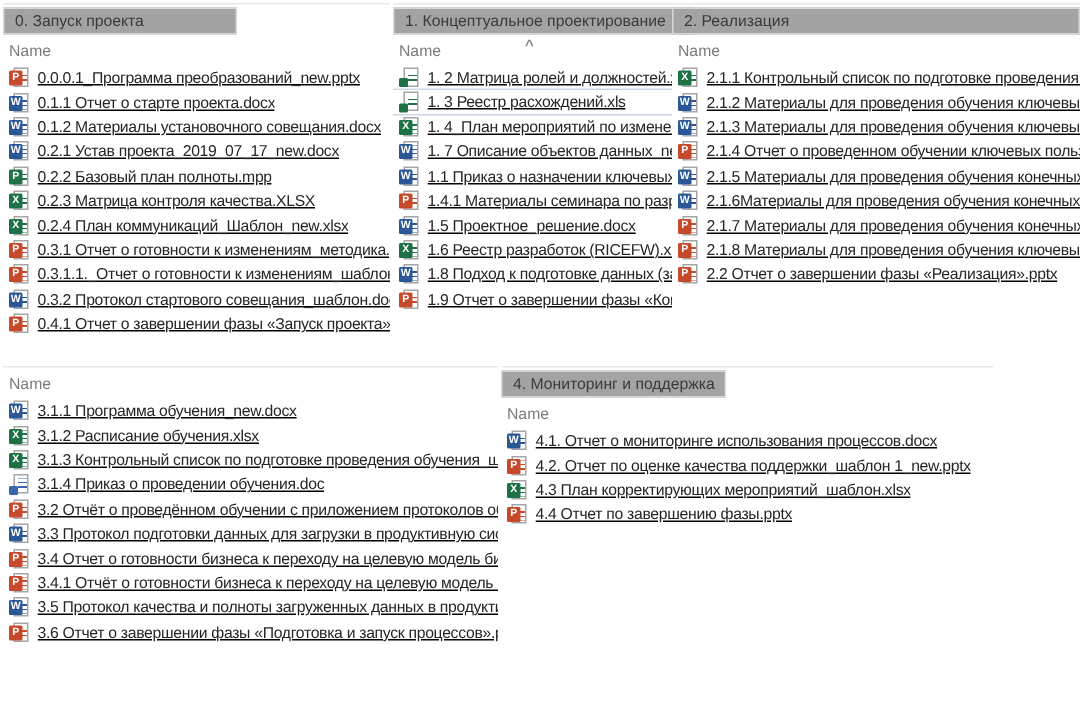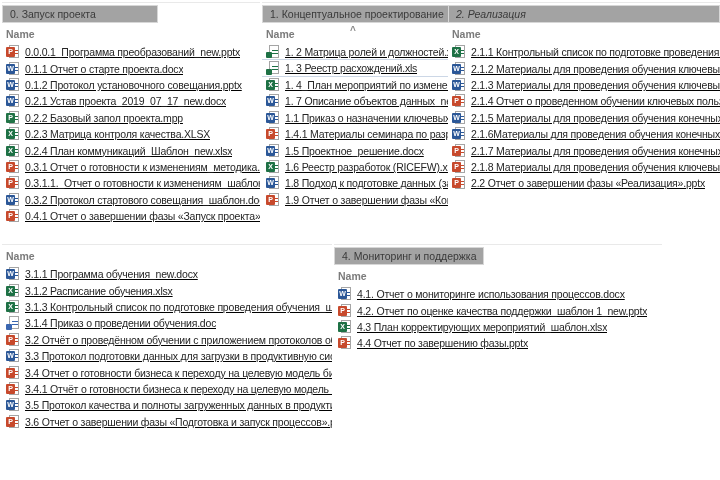--- a/index.html
+++ b/index.html
@@ -11,21 +11,21 @@
   .panel{position:absolute;}
   .topline{height:1px;background:#e9e9e9;width:100%;}
   .tab{
     margin-top:2px;height:18px;box-sizing:border-box;
     border:1px solid #d7d7d7;background:#a3a3a3;
     font-size:10.5px;color:#3a3a3a;line-height:16px;padding:0 7px;
     white-space:nowrap;overflow:hidden;
   }
   .colhead{
     position:relative;margin-top:5px;height:13px;padding-left:4px;
-    font-size:10.5px;color:#7b7b7b;line-height:13px;font-weight:bold;
+    font-size:10.5px;color:#7b7b7b;line-height:13px;
   }
   .caret{position:absolute;top:-4px;color:#8a8a8a;font-size:10px;font-weight:700;}
   .caret::before{content:"^";}
   .rows{margin-top:3px;overflow:hidden;}
   .row{
     display:flex;align-items:center;height:16.4px;padding-left:4px;
     white-space:nowrap;overflow:hidden;box-sizing:border-box;text-decoration:underline;
   }
   .row.div-line{border-bottom:1px solid #ccd7e6;}
   .flabel{
@@ -55,21 +55,21 @@
   [data-icon="project-icon"]::after{content:"P";}
   
   [data-icon="excel-xls-icon"]{--ic:#1e7145;}
   [data-icon="word-doc-icon"]{--ic:#3a66b0;}
   [data-icon="excel-xls-icon"]::after,[data-icon="word-doc-icon"]::after{
     content:"";width:6px;height:6px;top:auto;bottom:0.5px;left:0;
   }
   
   #p0{left:2px;top:2px;width:258px;}   #p0 .tab{width:156px;}
   #p1{left:262px;top:2px;width:186px;} #p1 .tab{width:200px;} #p1 .caret{left:88px;}
-  #p2{left:448px;top:2px;width:272px;} #p2 .tab{width:272px;font-style:italic;}
+  #p2{left:448px;top:2px;width:272px;} #p2 .tab{width:272px;}
   #p3{left:2px;top:244px;width:330px;} #p3 .tab{width:168px;}
   #p4{left:334px;top:244px;width:328px;} #p4 .tab{width:150px;text-align:right;}
 </style>
 </head>
 <body>
 
 <div class="panel" id="p0">
   <div class="topline"></div>
   <div class="tab"><span>0. Запуск проекта</span></div>
   <div class="colhead"><span>Name</span></div>
@@ -77,29 +77,29 @@
     <div class="row">
         <span class="ficon" data-icon="powerpoint-icon"></span>
         <span class="flabel">0.0.0.1_Программа преобразований_new.pptx</span>
       </div>
     <div class="row">
         <span class="ficon" data-icon="word-icon"></span>
         <span class="flabel">0.1.1 Отчет о старте проекта.docx</span>
       </div>
     <div class="row">
         <span class="ficon" data-icon="word-icon"></span>
-        <span class="flabel">0.1.2 Протокол установочного совещания.pptx</span>
+        <span class="flabel">0.1.2 Материалы установочного совещания.docx</span>
       </div>
     <div class="row">
         <span class="ficon" data-icon="word-icon"></span>
         <span class="flabel">0.2.1 Устав проекта_2019_07_17_new.docx</span>
       </div>
     <div class="row">
         <span class="ficon" data-icon="project-icon"></span>
-        <span class="flabel">0.2.2 Базовый запол проекта.mpp</span>
+        <span class="flabel">0.2.2 Базовый план полноты.mpp</span>
       </div>
     <div class="row">
         <span class="ficon" data-icon="excel-icon"></span>
         <span class="flabel">0.2.3 Матрица контроля качества.XLSX</span>
       </div>
     <div class="row">
         <span class="ficon" data-icon="excel-icon"></span>
         <span class="flabel">0.2.4 План коммуникаций_Шаблон_new.xlsx</span>
       </div>
     <div class="row">

